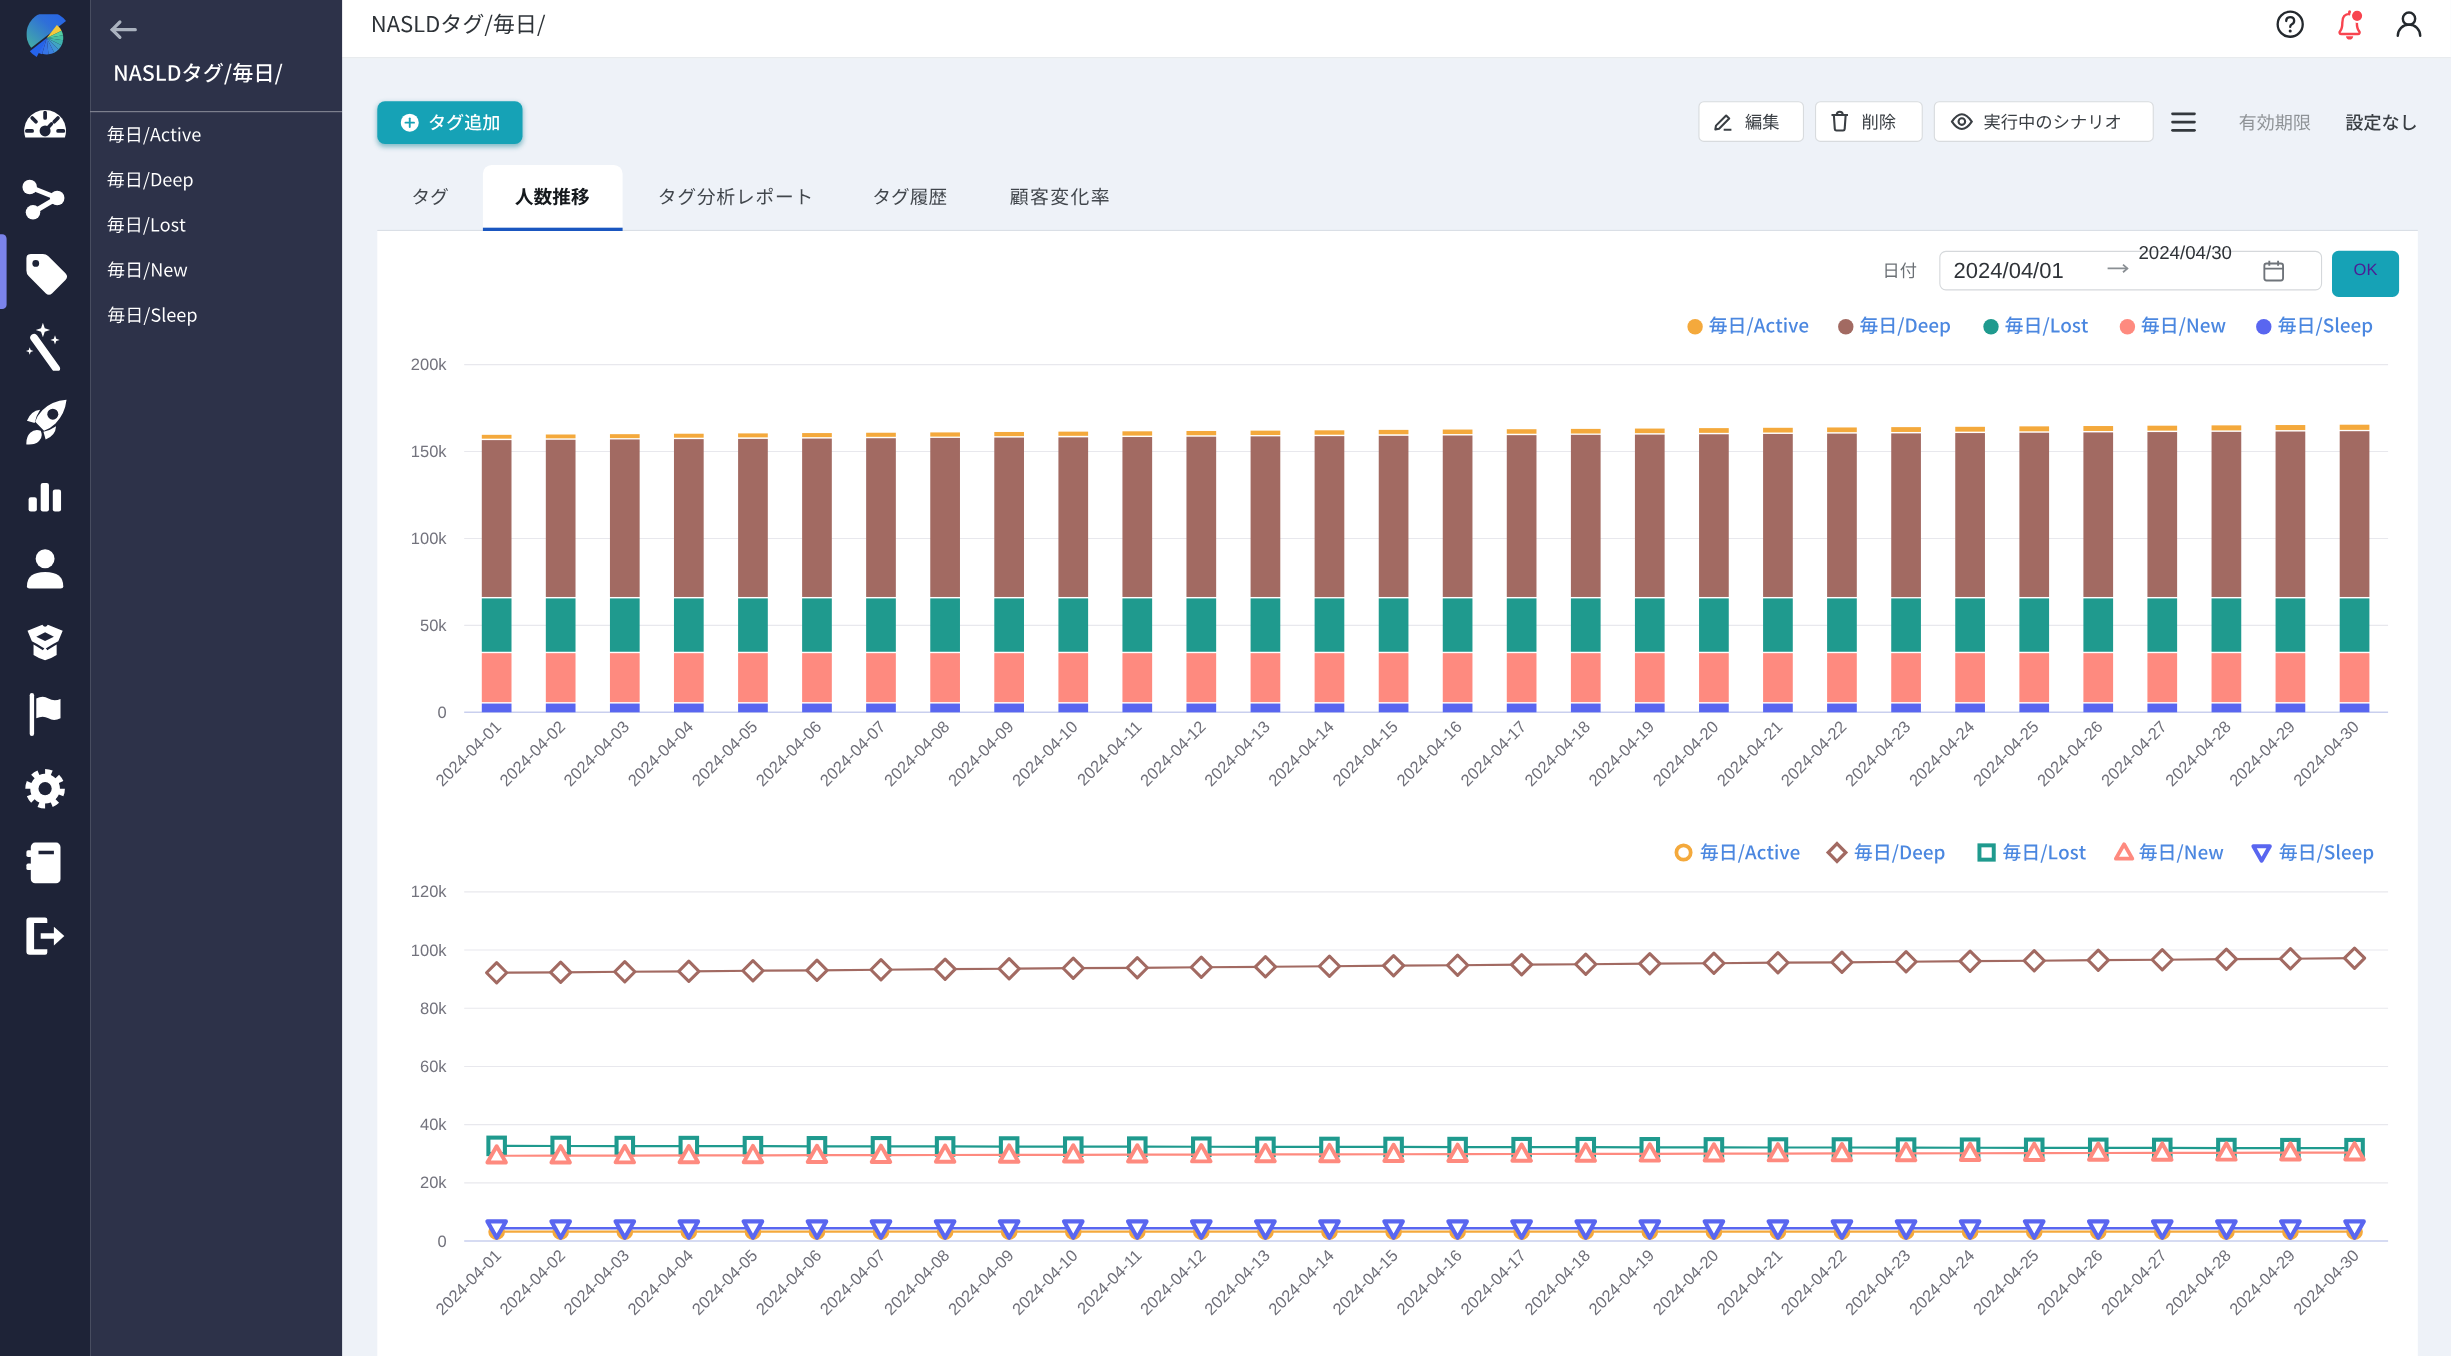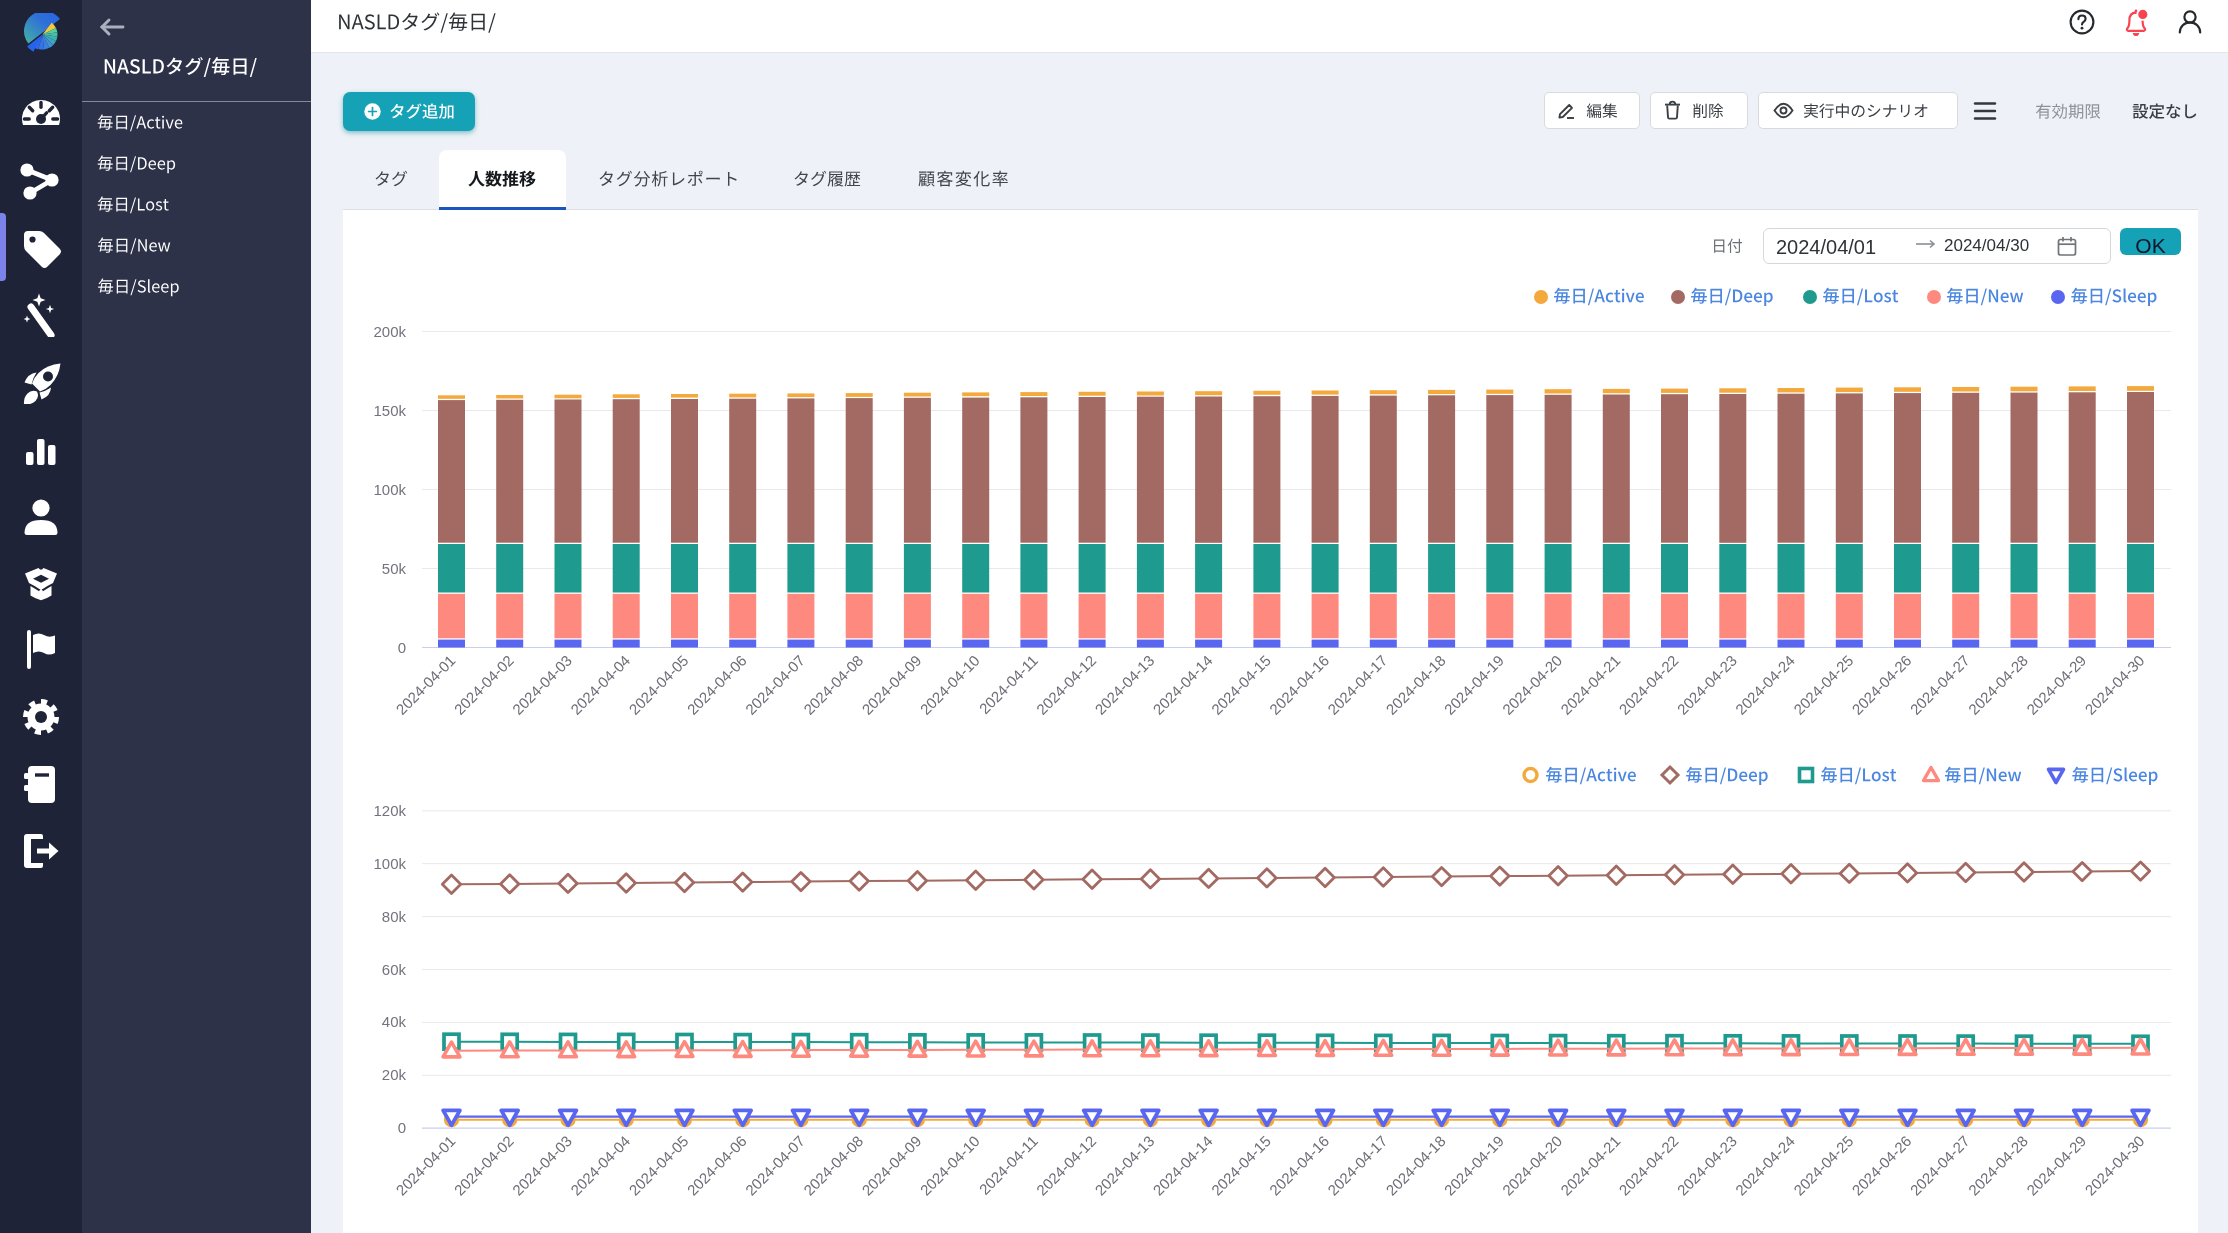--- a/index.html
+++ b/index.html
@@ -560,36 +560,36 @@
       <g transform="translate(0.0 0) scale(0.01600)">
         <path d="M176 -772H832V64H752V-697H253V69H176ZM228 -426H786V-352H228ZM226 -71H787V4H226Z"></path>
       </g>
       <g transform="translate(16.0 0) scale(0.01600)">
         <path d="M345 -618H954V-542H345ZM751 -828H828V-23Q828 20 815 40Q802 60 774 69Q745 78 692 80Q639 82 558 81Q556 71 551 58Q546 44 540 31Q534 17 528 6Q570 8 609 8Q649 9 678 9Q707 8 718 8Q736 7 744 0Q751 -6 751 -23ZM408 -406 473 -437Q499 -398 528 -353Q556 -308 582 -266Q608 -224 624 -193L554 -155Q539 -187 514 -230Q490 -273 462 -320Q434 -366 408 -406ZM186 -568 261 -643 261 -642V78H186ZM295 -834 368 -811Q334 -724 289 -640Q244 -556 192 -483Q140 -409 84 -352Q80 -361 72 -376Q63 -390 54 -404Q45 -418 37 -427Q89 -476 137 -541Q185 -606 225 -681Q266 -756 295 -834Z"></path>
       </g>
     </g>
   </svg>
 <div class="abs" style="left:1763px;top:228px;width:348px;height:35.5px;background:#fff;border:1px solid #d5d8db;border-radius:6px;z-index:6"></div>
 <div class="abs" style="left:1776px;top:236px;z-index:7;font-size:20px;color:#2f3338">2024/04/01</div>
-<div class="abs" style="left:1944px;top:236px;z-index:7;font-size:17px;color:#2f3338">2024/04/30</div>
+<div class="abs" style="left:1944px;top:220px;z-index:7;font-size:17px;color:#2f3338">2024/04/30</div>
 <svg class="abs" style="left:1915px;top:239px;z-index:7" width="22" height="10" viewBox="0 0 22 10">
 <g stroke="#8a8f94" stroke-width="1.6" fill="none">
       <line x1="1" y1="5" x2="19" y2="5"></line>
       <polyline points="15 1.5, 19 5, 15 8.5"></polyline>
     </g>
   </svg>
 <svg class="abs" style="left:2057px;top:236px;z-index:7" width="20" height="21" viewBox="0 0 20 21">
 <g fill="none" stroke="#6f747a" stroke-width="1.7">
 <rect x="1.5" y="3.5" width="17" height="15.5" rx="2"></rect>
 <line x1="1.5" y1="8.2" x2="18.5" y2="8.2"></line>
 <line x1="6" y1="1" x2="6" y2="5.5"></line>
       <line x1="14" y1="1" x2="14" y2="5.5"></line>
     </g>
   </svg>
-<div class="abs" style="left:2120px;top:228px;width:61px;height:27px;background:#16a2b6;border-radius:6px;z-index:6;color:#0f172a;font-size:21px;text-align:center;line-height:35px">OK</div>
+<div class="abs" style="left:2120px;top:228px;width:61px;height:42px;background:#16a2b6;border-radius:6px;z-index:6;color:#4c1d95;font-size:15px;text-align:center;line-height:35px">OK</div>
 <div class="abs" style="left:1533.5px;top:289.5px;width:14px;height:14px;border-radius:50%;background:#f4a93c;z-index:6"></div>
 <svg style="position:absolute;left:1553.0px;top:284.2px;overflow:visible;z-index:10" width="92" height="24" viewBox="0 -18.34 92.11 24.22">
     <g fill="#4b87e0">
       <g transform="translate(0.0 0) scale(0.01730)">
         <path d="M272 -581H772V-497H272ZM199 -134H936V-50H199ZM39 -362H963V-277H39ZM241 -747H915V-662H241ZM742 -581H836Q836 -581 835 -573Q835 -564 835 -554Q835 -544 834 -537Q827 -388 819 -284Q812 -181 802 -115Q793 -48 782 -11Q771 26 757 43Q741 64 721 72Q702 81 676 84Q653 87 615 86Q577 86 536 83Q535 68 529 47Q523 27 514 11Q554 15 586 16Q618 17 635 17Q649 17 658 14Q667 10 675 1Q686 -11 696 -47Q705 -83 714 -149Q722 -215 729 -316Q737 -418 742 -561ZM233 -581H328Q319 -509 308 -429Q296 -350 284 -270Q272 -190 260 -118Q248 -46 237 9L141 3Q153 -53 166 -125Q179 -197 191 -276Q204 -355 215 -433Q225 -512 233 -581ZM483 -540H571Q567 -484 560 -423Q554 -361 547 -300Q539 -238 532 -183Q525 -128 518 -86H430Q437 -129 445 -185Q453 -241 460 -302Q466 -364 473 -425Q479 -486 483 -540ZM271 -845 373 -827Q346 -769 312 -710Q278 -651 234 -595Q189 -539 134 -488Q125 -498 111 -509Q97 -521 82 -531Q67 -541 55 -546Q108 -590 150 -641Q192 -692 222 -745Q252 -797 271 -845Z"></path>
       </g>
       <g transform="translate(17.3 0) scale(0.01730)">
         <path d="M167 -780H841V69H739V-684H264V73H167ZM232 -438H782V-344H232ZM231 -88H783V7H231Z"></path>
       </g>
       <g transform="translate(34.6 0) scale(0.01730)">

